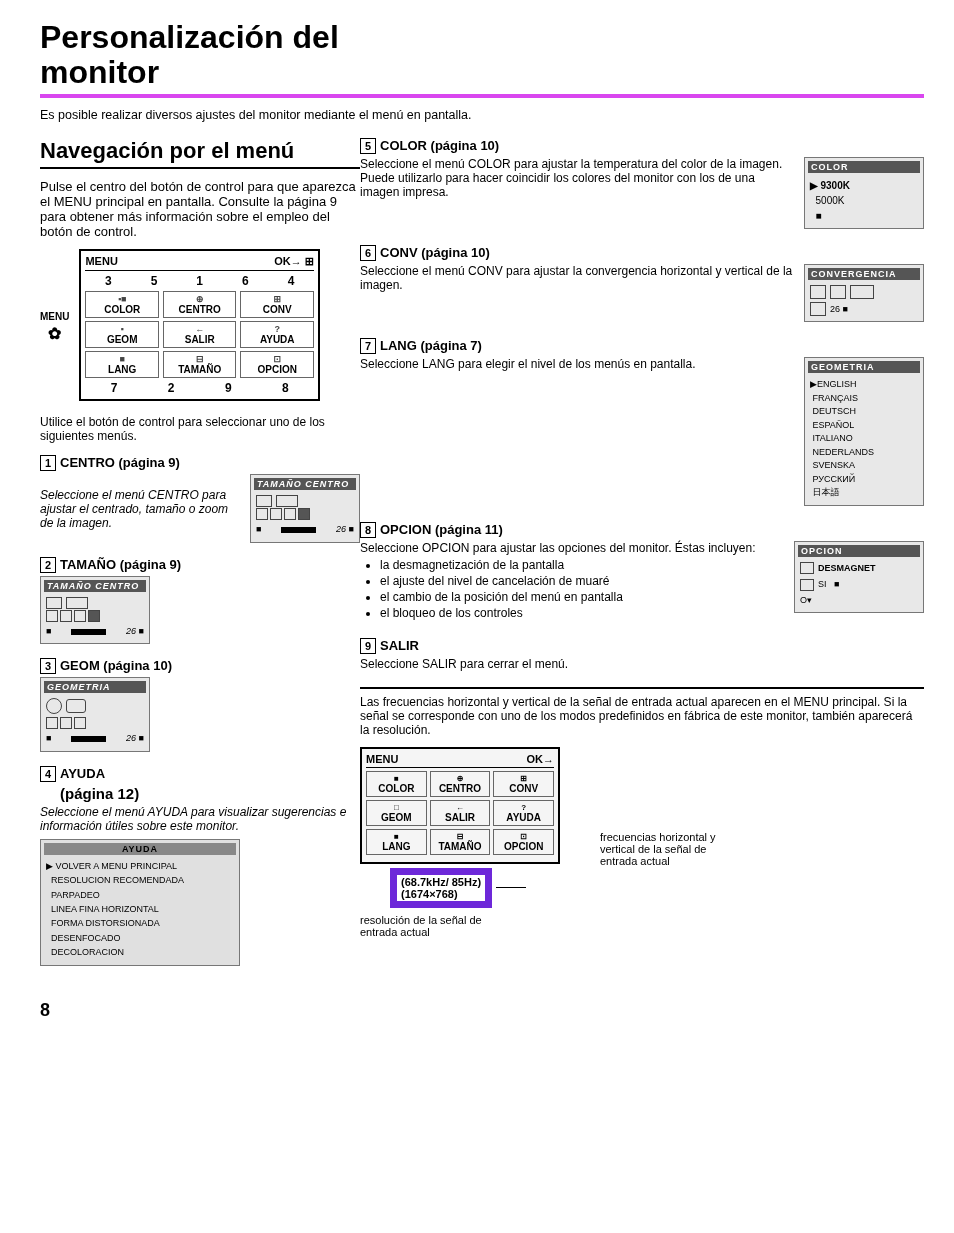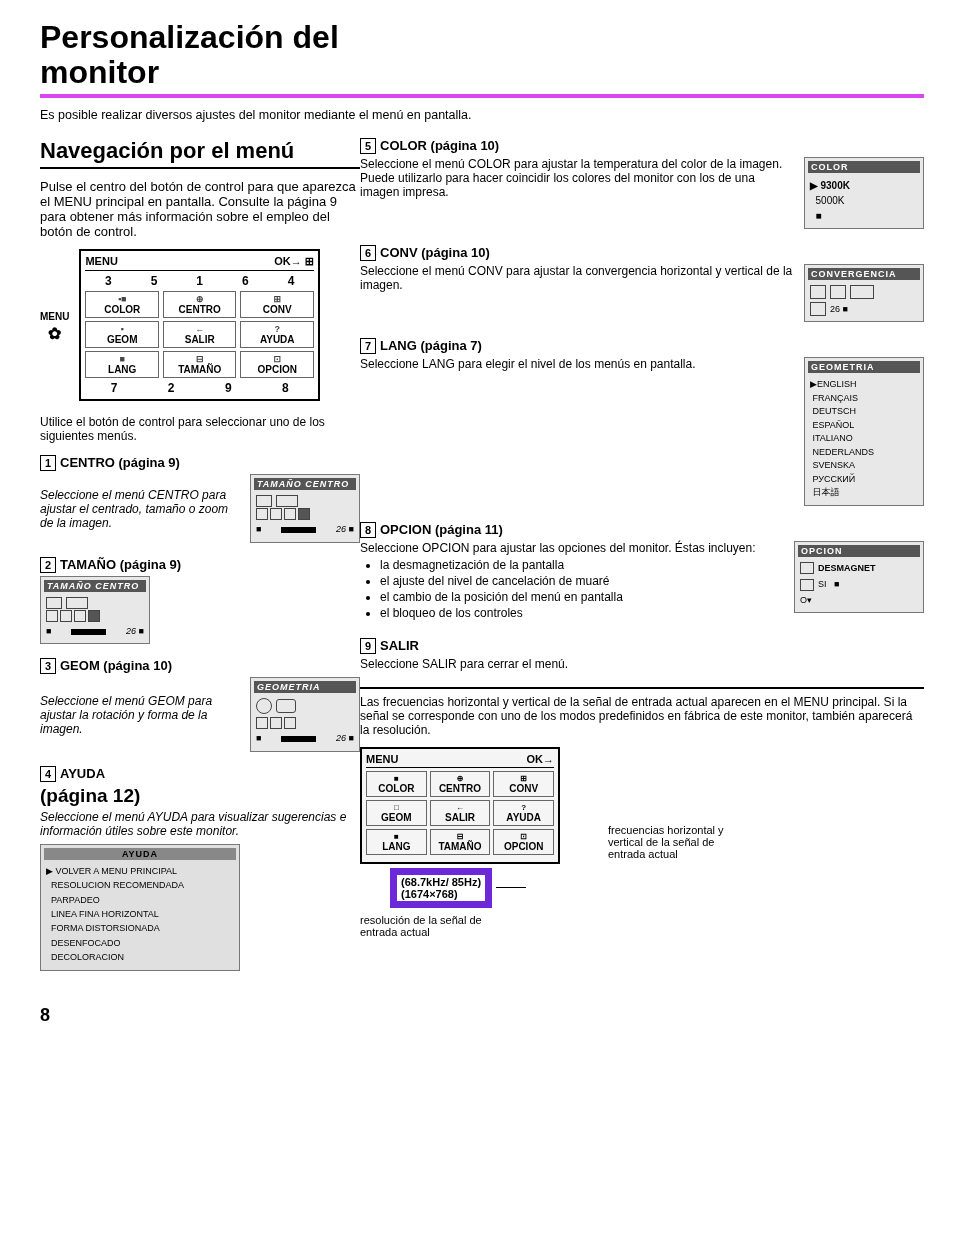--- a/index.html
+++ b/index.html
@@ -424,21 +424,20 @@
         </div>
       </div>
     </div>
 
     <div class="item-section">
       <div class="item-header">
         <span class="item-num-box">3</span>
         <strong>GEOM (página 10)</strong>
       </div>
       <div class="item-body">
-        <p class="item-text">Seleccione el menú GEOM para ajustar la rotación y forma de la imagen.</p>
         <div class="item-screen">
           <div class="screen-title">GEOMETRIA</div>
           <div class="screen-content">
             <div class="screen-row">
               <div style="width:16px;height:16px;border:1px solid #444; border-radius:50%;"></div>
               <div style="width:20px;height:14px;border:1px solid #444; border-radius:3px;"></div>
             </div>
             <div class="screen-row" style="flex-wrap:wrap; gap:2px; margin-top:3px;">
               <div style="width:12px;height:12px;border:1px solid #444;"></div>
               <div style="width:12px;height:12px;border:1px solid #444;"></div>
@@ -452,21 +451,21 @@
           </div>
         </div>
       </div>
     </div>
 
     <div class="item-section">
       <div class="item-header">
         <span class="item-num-box">4</span>
         <strong>AYUDA</strong>
       </div>
-      <div style="font-weight:bold; font-size:19px; margin-bottom:3px;">(página 12)</div>
+      <div style="font-weight:bold; font-size:15px; margin-left:20px; margin-bottom:3px;">(página 12)</div>
       <div class="item-body">
         <p class="item-text">Seleccione el menú AYUDA para visualizar sugerencias e información útiles sobre este monitor.</p>
       </div>
 
       <div class="ayuda-screen" style="margin-top:6px;">
         <div class="ayuda-screen-title">AYUDA</div>
         <div class="ayuda-screen-content">
           <div>▶ VOLVER A MENU PRINCIPAL</div>
           <div>&nbsp;&nbsp;RESOLUCION RECOMENDADA</div>
           <div>&nbsp;&nbsp;PARPADEO</div>
@@ -643,21 +642,21 @@
 
           <div style="display:flex; align-items:center; margin-top:4px; margin-left:30px;">
             <div style="font-size:11px; border:7px solid #6d28d9; padding:1px 4px; font-weight:bold;">
               <span>(68.7kHz/ 85Hz)</span><br>
               <span>(1674×768)</span>
             </div>
             <div style="width:30px; height:1px; background:#000; margin-left:4px;"></div>
           </div>
         </div>
 
-        <div style="display:flex; flex-direction:column; justify-content:center; height:120px; padding-top:70px;margin-left:8px;">
+        <div style="display:flex; flex-direction:column; justify-content:flex-end; height:120px; padding-top:70px;">
           <div style="font-size:11px; max-width:130px;">frecuencias horizontal y vertical de la señal de entrada actual</div>
         </div>
       </div>
 
       <div style="display:flex; gap:60px; margin-top:6px; margin-left:0px;">
         <div style="font-size:11px; max-width:130px;">resolución de la señal de entrada actual</div>
       </div>
     </div>
 
   </div>

